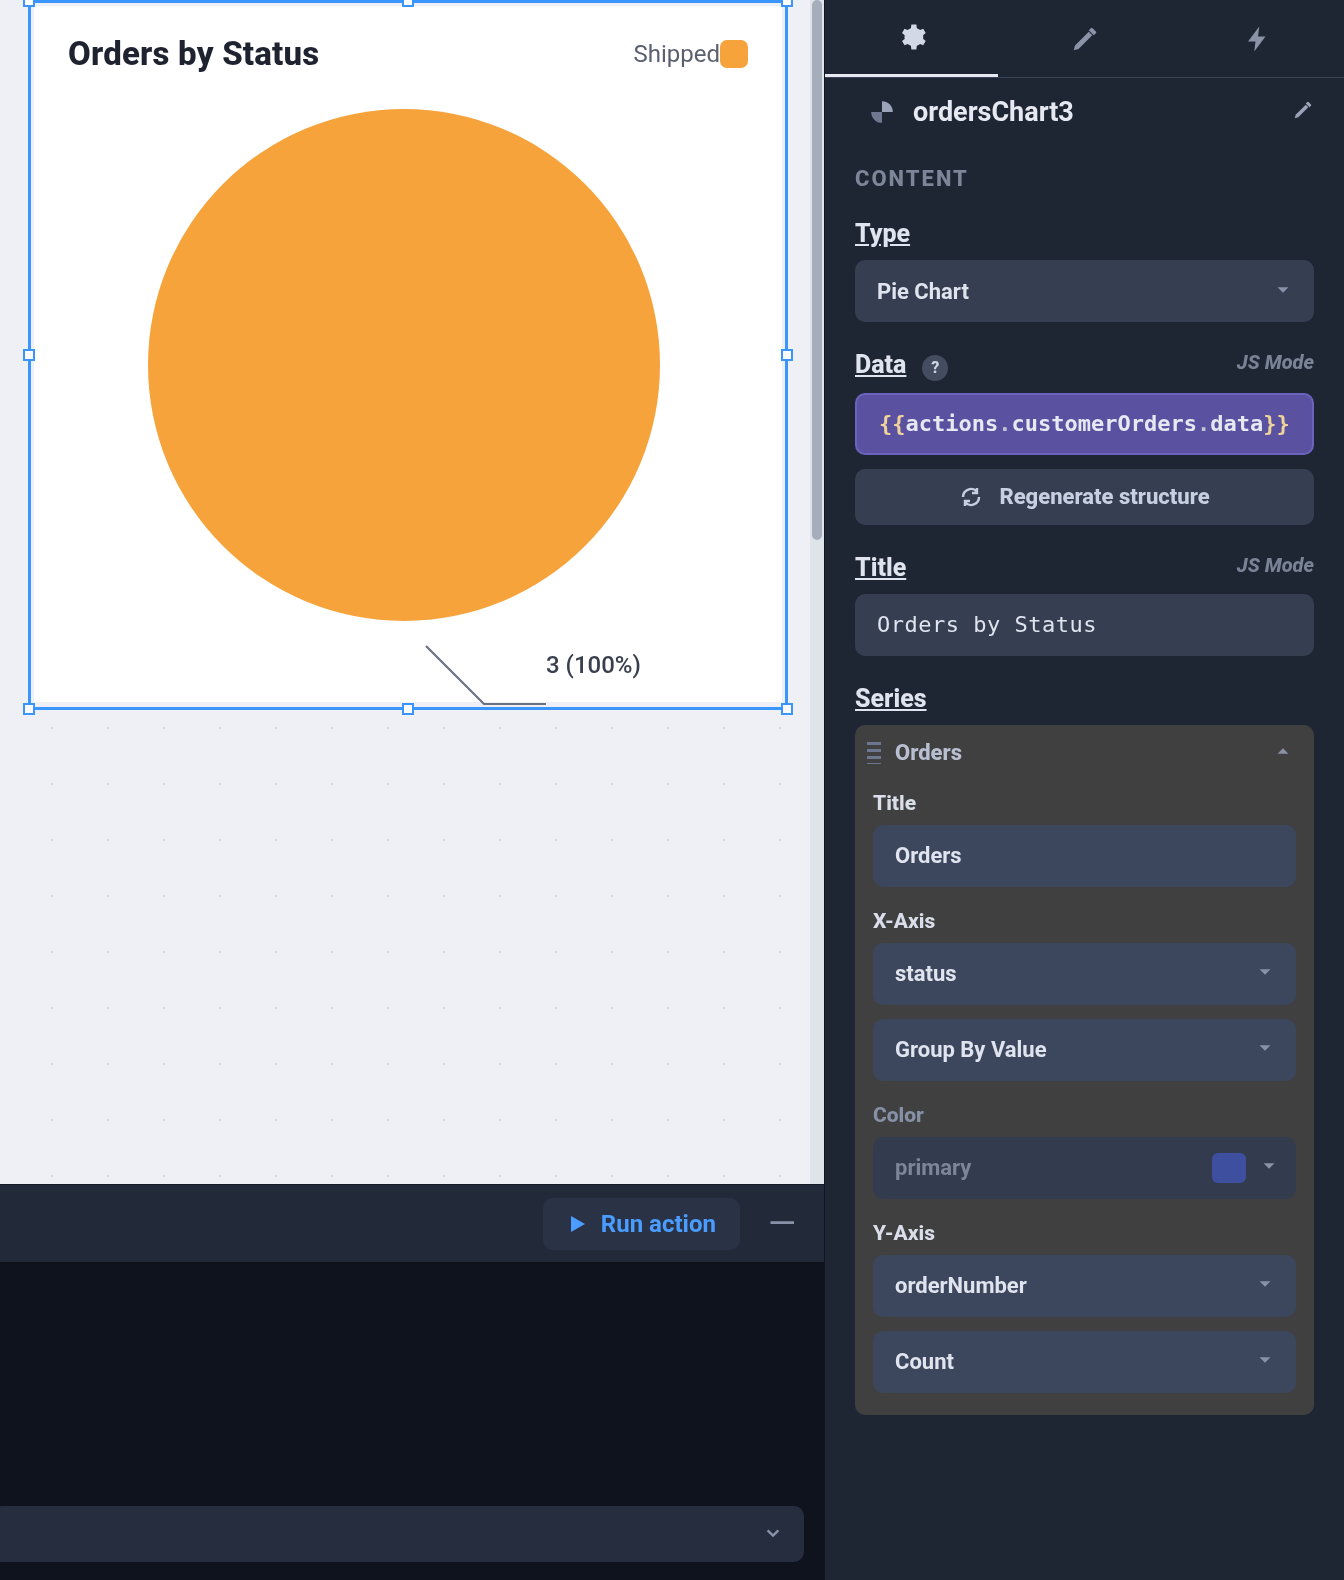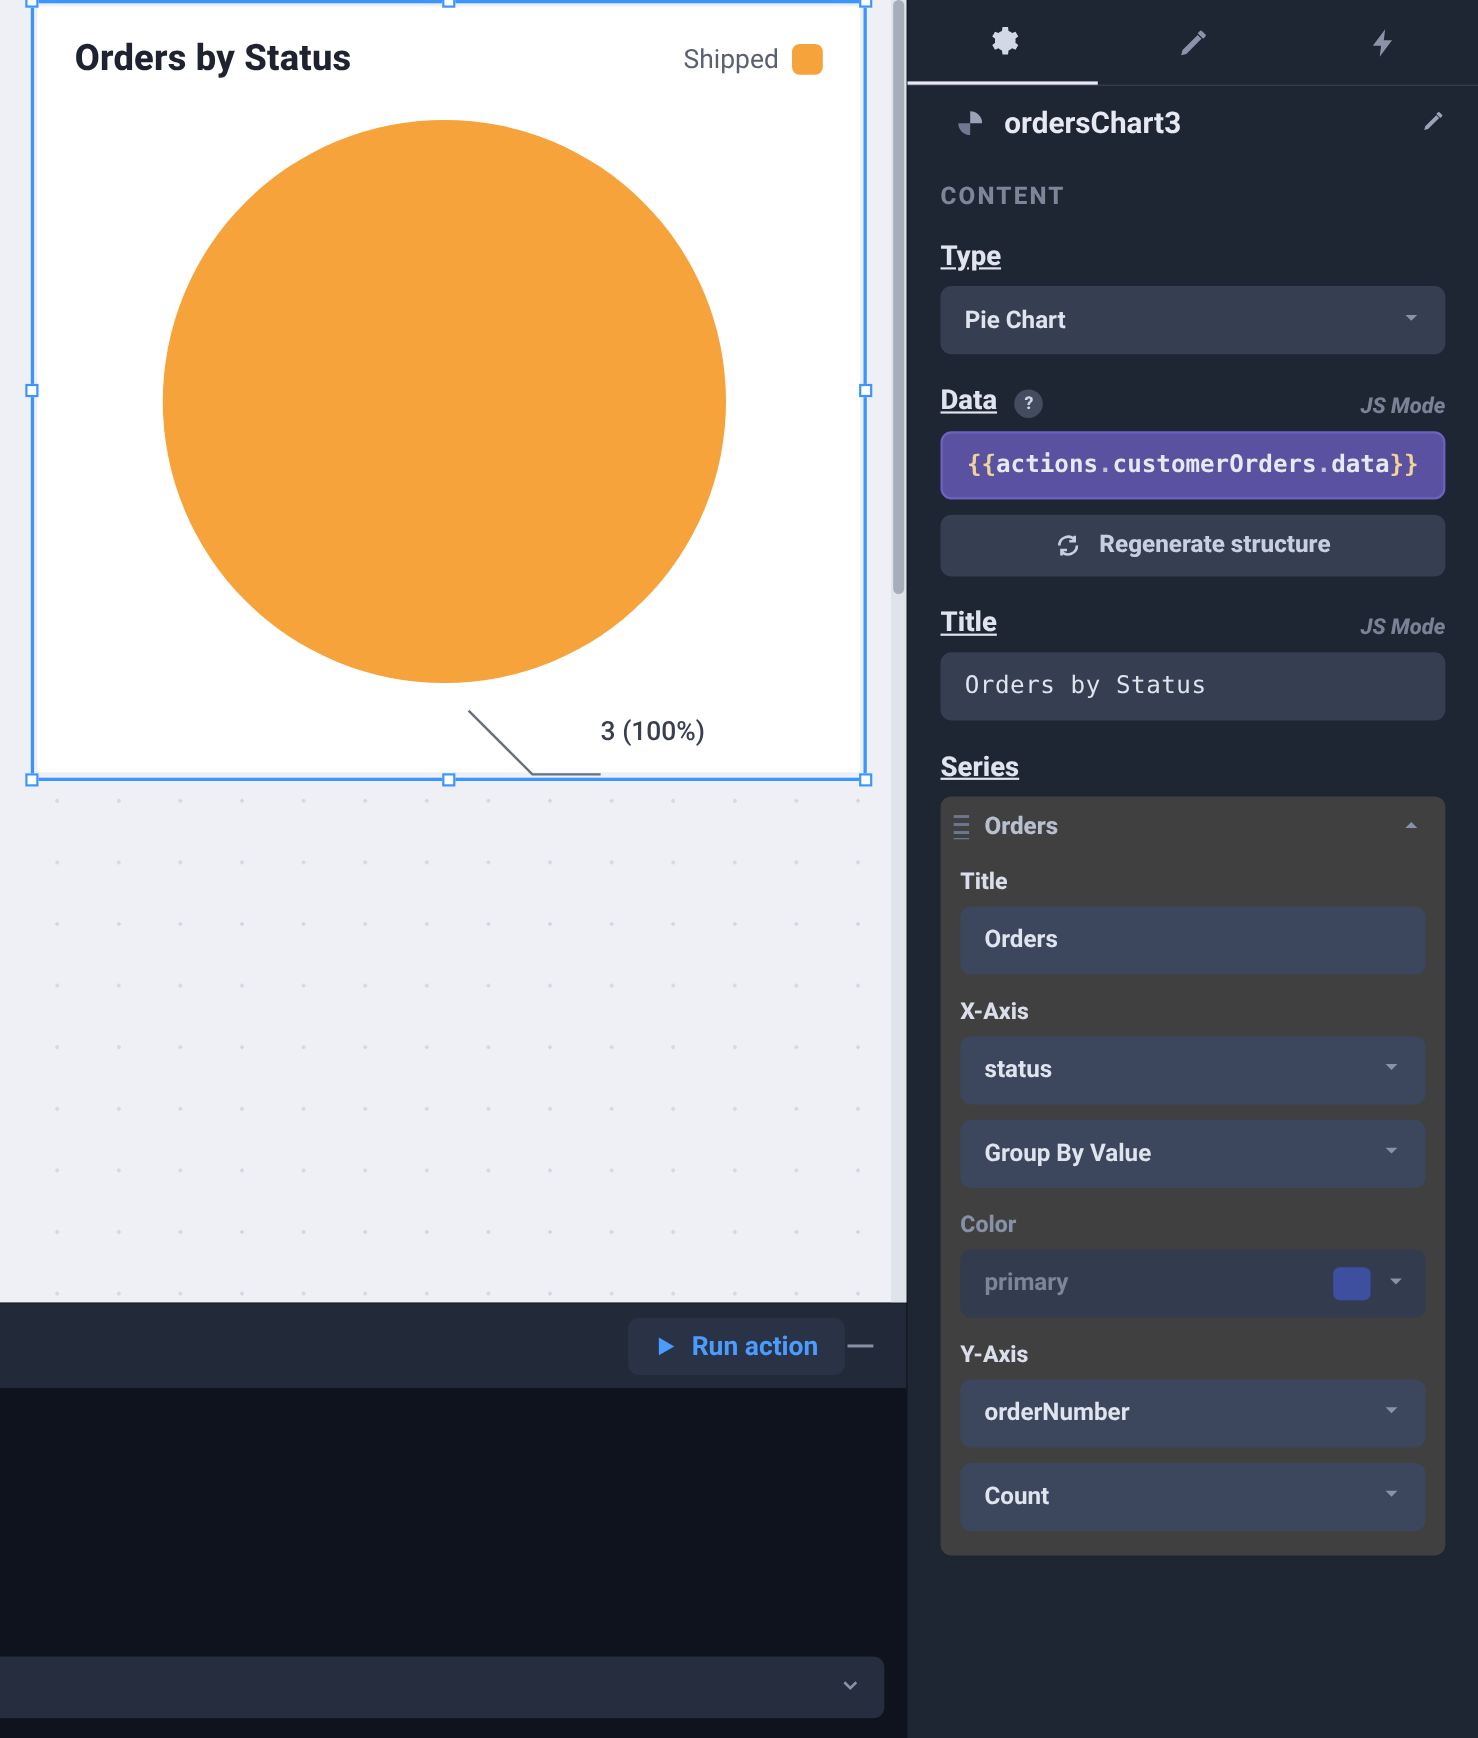--- a/index.html
+++ b/index.html
@@ -17,30 +17,30 @@
 
 .widget-sel { position: absolute; left: 28px; top: 0; width: 760px; height: 710px; }
 .sel-outline { position:absolute; left:0; top:0; right:0; bottom:0; border:3px solid #3a95ff; pointer-events:none; }
 .sel-handle { position:absolute; width:12px; height:12px; background:#fff; border:2px solid #3a95ff; }
 .sh-tl{ left:-5px; top:-5px;} .sh-tr{ right:-5px; top:-5px;} .sh-bl{ left:-5px; bottom:-5px;} .sh-br{ right:-5px; bottom:-5px;}
 .sh-t{ left:50%; top:-5px; transform:translateX(-50%);} .sh-b{ left:50%; bottom:-5px; transform:translateX(-50%);}
 .sh-l{ left:-5px; top:50%; transform:translateY(-50%);} .sh-r{ right:-5px; top:50%; transform:translateY(-50%);}
 .chart-card { position:absolute; left:6px; top:6px; right:6px; bottom:8px; background:#fff; border-radius:2px; padding:28px 34px 20px 34px; }
 .chart-head { display:flex; justify-content:space-between; align-items:center; }
 .chart-title { font-size:33px; font-weight:800; color:#1f2330; letter-spacing:.2px;}
-.legend { display:flex; align-items:center; gap:12px; }
+.legend { display:flex; align-items:center; }
 .legend-label { font-size:24px; color:#5a6070;}
 .legend-swatch { width:28px; height:28px; border-radius:7px; background:#f6a33c;}
 .pie-wrap { position:relative; width:100%; height:560px; }
 .pie { position:absolute; left:80px; top:36px; width:512px; height:512px; border-radius:50%; background:#f6a33c; }
 .pie-callout-line { position:absolute; left:356px; top:571px; width:180px; height:70px; }
 .pie-callout-text { position:absolute; left:478px; top:578px; font-size:24px; color:#3a3f4f; font-weight:500; white-space:nowrap;}
 
 
-.bottombar { flex:0 0 auto; height:78px; background:#222a3a; display:flex; align-items:center; justify-content:flex-end; padding:0 28px; border-top:1px solid #141923;}
+.bottombar { flex:0 0 auto; height:78px; background:#222a3a; display:flex; align-items:center; justify-content:flex-end; padding:0 28px; gap:28px; border-top:1px solid #141923;}
 .run-btn { display:flex; align-items:center; gap:14px; background:#2a3346; border-radius:10px; padding:12px 24px; color:#4a9dff; font-size:24px; font-weight:700; cursor:pointer;}
 .run-btn svg { fill:#4a9dff; }
 .minus { color:#8790a5; font-size:36px; font-weight:400; cursor:pointer; }
 .blackpane { flex:1 1 auto; background:#0e131d; position:relative; }
 .bp-snippet { position:absolute; left:-8px; bottom:18px; right:20px; height:56px; background:#252d3f; border-radius:10px; display:flex; align-items:center; justify-content:space-between; padding:0 22px; color:#c7cedf; font-size:22px;}
 .bp-snippet .chev { color:#8892a8; }
 .edgebit { position:absolute; left:-8px; top:280px; color:#cfd5e2; font-size:22px;}
 
 
 .sidepanel { flex:1; background:#1e2533; display:flex; flex-direction:column; color:#cfd5e2; border-left:1px solid #10151f;}
@@ -50,21 +50,21 @@
 .tab svg { width:30px; height:30px; fill:#d2d8e6;}
 .tab.dim svg { fill:#8a93a8;}
 .comp-head { display:flex; align-items:center; justify-content:space-between; padding:18px 30px 20px 44px;}
 .comp-left { display:flex; align-items:center; gap:18px;}
 .comp-left .cicon { width:26px; height:26px; }
 .comp-name { font-size:27px; font-weight:700; color:#e6e9f2;}
 .comp-edit { cursor:pointer; }
 .section-title { color:#7d8598; font-size:22px; font-weight:800; letter-spacing:2px; padding: 18px 30px 28px 30px;}
 .form { padding:0 30px 60px 30px; display:flex; flex-direction:column; gap:28px;}
 .lbl { font-size:25px; font-weight:800; color:#e0e4ef;text-decoration:underline; }
-.lbl-row { display:flex; justify-content:space-between; align-items:flex-end;}
+.lbl-row { display:flex; justify-content:space-between; align-items:flex-start;}
 .jsmode { font-size:20px; font-weight:800; color:#7a8296; cursor:pointer;font-style:italic;}
 .help { display:inline-flex; width:26px; height:26px; border-radius:50%; background:#444d60; color:#cfd5e2; font-size:16px; font-weight:800; align-items:center; justify-content:center; margin-left:12px;}
 .select, .input, .code {
   background:#363f52; border-radius:10px; height:62px; display:flex; align-items:center;
   justify-content:space-between; padding:0 22px; font-size:22px; color:#e0e4ef; font-weight:700;
 }
 .select .chev, .acc .chev { color:#8892a8; }
 .input { font-family: ui-monospace, SFMono-Regular, Menlo, monospace; font-weight:500; letter-spacing:.5px;}
 .code { background:#5a52a0; font-family: ui-monospace, SFMono-Regular, Menlo, monospace; font-weight:700; justify-content:flex-start; gap:0; border:2px solid #6c63be;}
 .code .brace{color:#efd49a;} .code .p1{color:#e6e9f2;} .code .p2{color:#e6e9f2;} .code .dot{color:#bfc5d6;}

